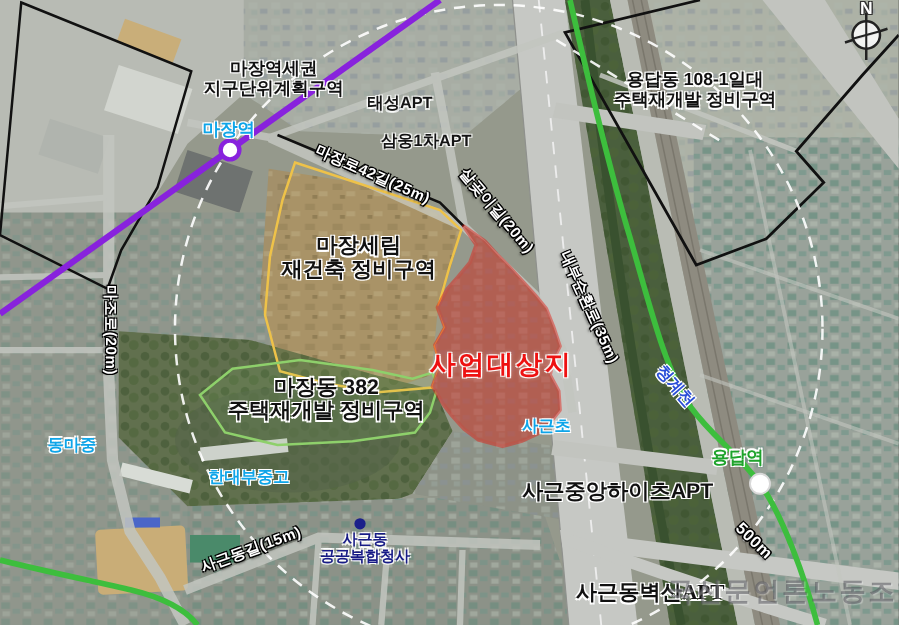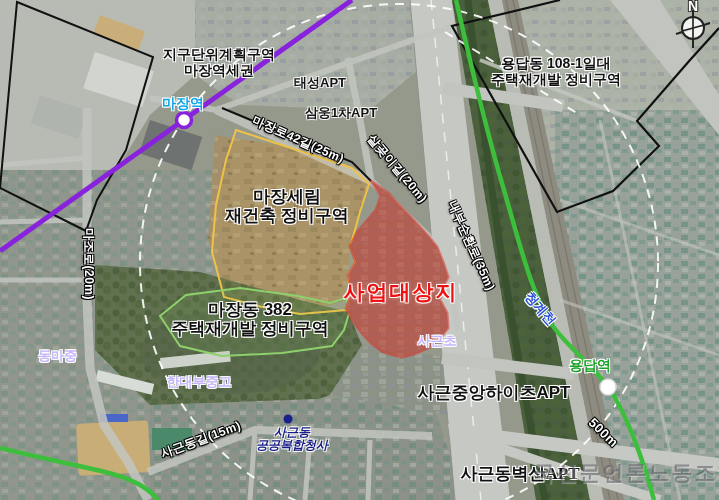--- a/index.html
+++ b/index.html
@@ -11,24 +11,24 @@
   .map-container svg{position:absolute;left:0;top:0;}
   .lbl{
     position:absolute;transform:translate(-50%,-50%);
     white-space:nowrap;font-weight:bold;line-height:1.12;text-align:center;
     pointer-events:none;
   }
   .lbl-black{color:#141414;font-size:13px;
     text-shadow:-1px -1px 0 rgba(255,255,255,.75),1px -1px 0 rgba(255,255,255,.75),-1px 1px 0 rgba(255,255,255,.75),1px 1px 0 rgba(255,255,255,.75);}
   .lbl-black-strong{color:#111;font-size:17px;
     text-shadow:-1px -1px 0 #fff,1px -1px 0 #fff,-1px 1px 0 #fff,1px 1px 0 #fff;}
-  .lbl-blue{color:#c4b5fd;font-size:13px;
+  .lbl-blue{color:#0ea5e9;font-size:13px;
     text-shadow:-1px -1px 0 #fff,1px -1px 0 #fff,-1px 1px 0 #fff,1px 1px 0 #fff;}
   .lbl-navy{color:#171b86;font-size:12px;
-    text-shadow:-1px -1px 0 rgba(255,255,255,.85),1px -1px 0 rgba(255,255,255,.85),-1px 1px 0 rgba(255,255,255,.85),1px 1px 0 rgba(255,255,255,.85);font-style:italic;}
+    text-shadow:-1px -1px 0 rgba(255,255,255,.85),1px -1px 0 rgba(255,255,255,.85),-1px 1px 0 rgba(255,255,255,.85),1px 1px 0 rgba(255,255,255,.85);}
   .lbl-road{color:#fff;font-size:12px;letter-spacing:.5px;
     text-shadow:-1px -1px 0 #000,1px -1px 0 #000,-1px 1px 0 #000,1px 1px 0 #000,0 2px 2px rgba(0,0,0,.6);}
   .lbl-purple{color:#0ea5e9;font-size:14px;
     text-shadow:-1px -1px 0 #fff,1px -1px 0 #fff,-1px 1px 0 #fff,1px 1px 0 #fff;}
   .lbl-green{color:#1ea32b;font-size:14px;
     text-shadow:-1px -1px 0 #fff,1px -1px 0 #fff,-1px 1px 0 #fff,1px 1px 0 #fff;}
   .lbl-stream{color:#2b4fd8;font-size:13px;
     text-shadow:-1px -1px 0 #fff,1px -1px 0 #fff,-1px 1px 0 #fff,1px 1px 0 #fff;}
   .lbl-site{color:#ee1111;font-size:21px;letter-spacing:2px;
     text-shadow:-1px -1px 0 rgba(255,255,255,.85),1px -1px 0 rgba(255,255,255,.85),-1px 1px 0 rgba(255,255,255,.85),1px 1px 0 rgba(255,255,255,.85),0 0 4px rgba(255,255,255,.5);}
@@ -181,35 +181,35 @@
       <line x1="676" y1="34" x2="710" y2="23" stroke="#222" stroke-width="2"></line>
       <circle cx="693" cy="28" r="11" fill="rgba(255,255,255,0.85)" stroke="#222" stroke-width="2"></circle>
       <line x1="693" y1="17" x2="693" y2="39" stroke="#222" stroke-width="1.6"></line>
       <line x1="682" y1="31" x2="704" y2="25" stroke="#222" stroke-width="1.6"></line>
     </g>
   </svg>
 
   <div class="lbl lbl-n" style="left:693px;top:7px;">N</div>
 
   <div class="lbl lbl-black-strong" style="left:219px;top:63px;font-size:14px;">
+    <div>마장역세권</div>
     <div>지구단위계획구역</div>
-    <div>마장역세권</div>
   </div>
 
   <div class="lbl lbl-black-strong" style="left:556px;top:72px;font-size:14px;">
     <div>용답동 108-1일대</div>
     <div>주택재개발 정비구역</div>
   </div>
 
   <div class="lbl lbl-black-strong" style="left:287px;top:206px;">
     <div>마장세림</div>
     <div>재건축 정비구역</div>
   </div>
 
-  <div class="lbl lbl-black-strong" style="left:250px;top:319px;">
+  <div class="lbl lbl-black-strong" style="left:261px;top:319px;">
     <div>마장동 382</div>
     <div>주택재개발 정비구역</div>
   </div>
 
   <div class="lbl lbl-site" style="left:401px;top:268px;margin-top:24px;">사업대상지</div>
 
   <div class="lbl lbl-purple" style="left:183px;top:104px;">마장역</div>
   <div class="lbl lbl-green" style="left:590px;top:366px;">용답역</div>
 
   <div class="lbl lbl-black" style="left:320px;top:83px;">태성APT</div>

